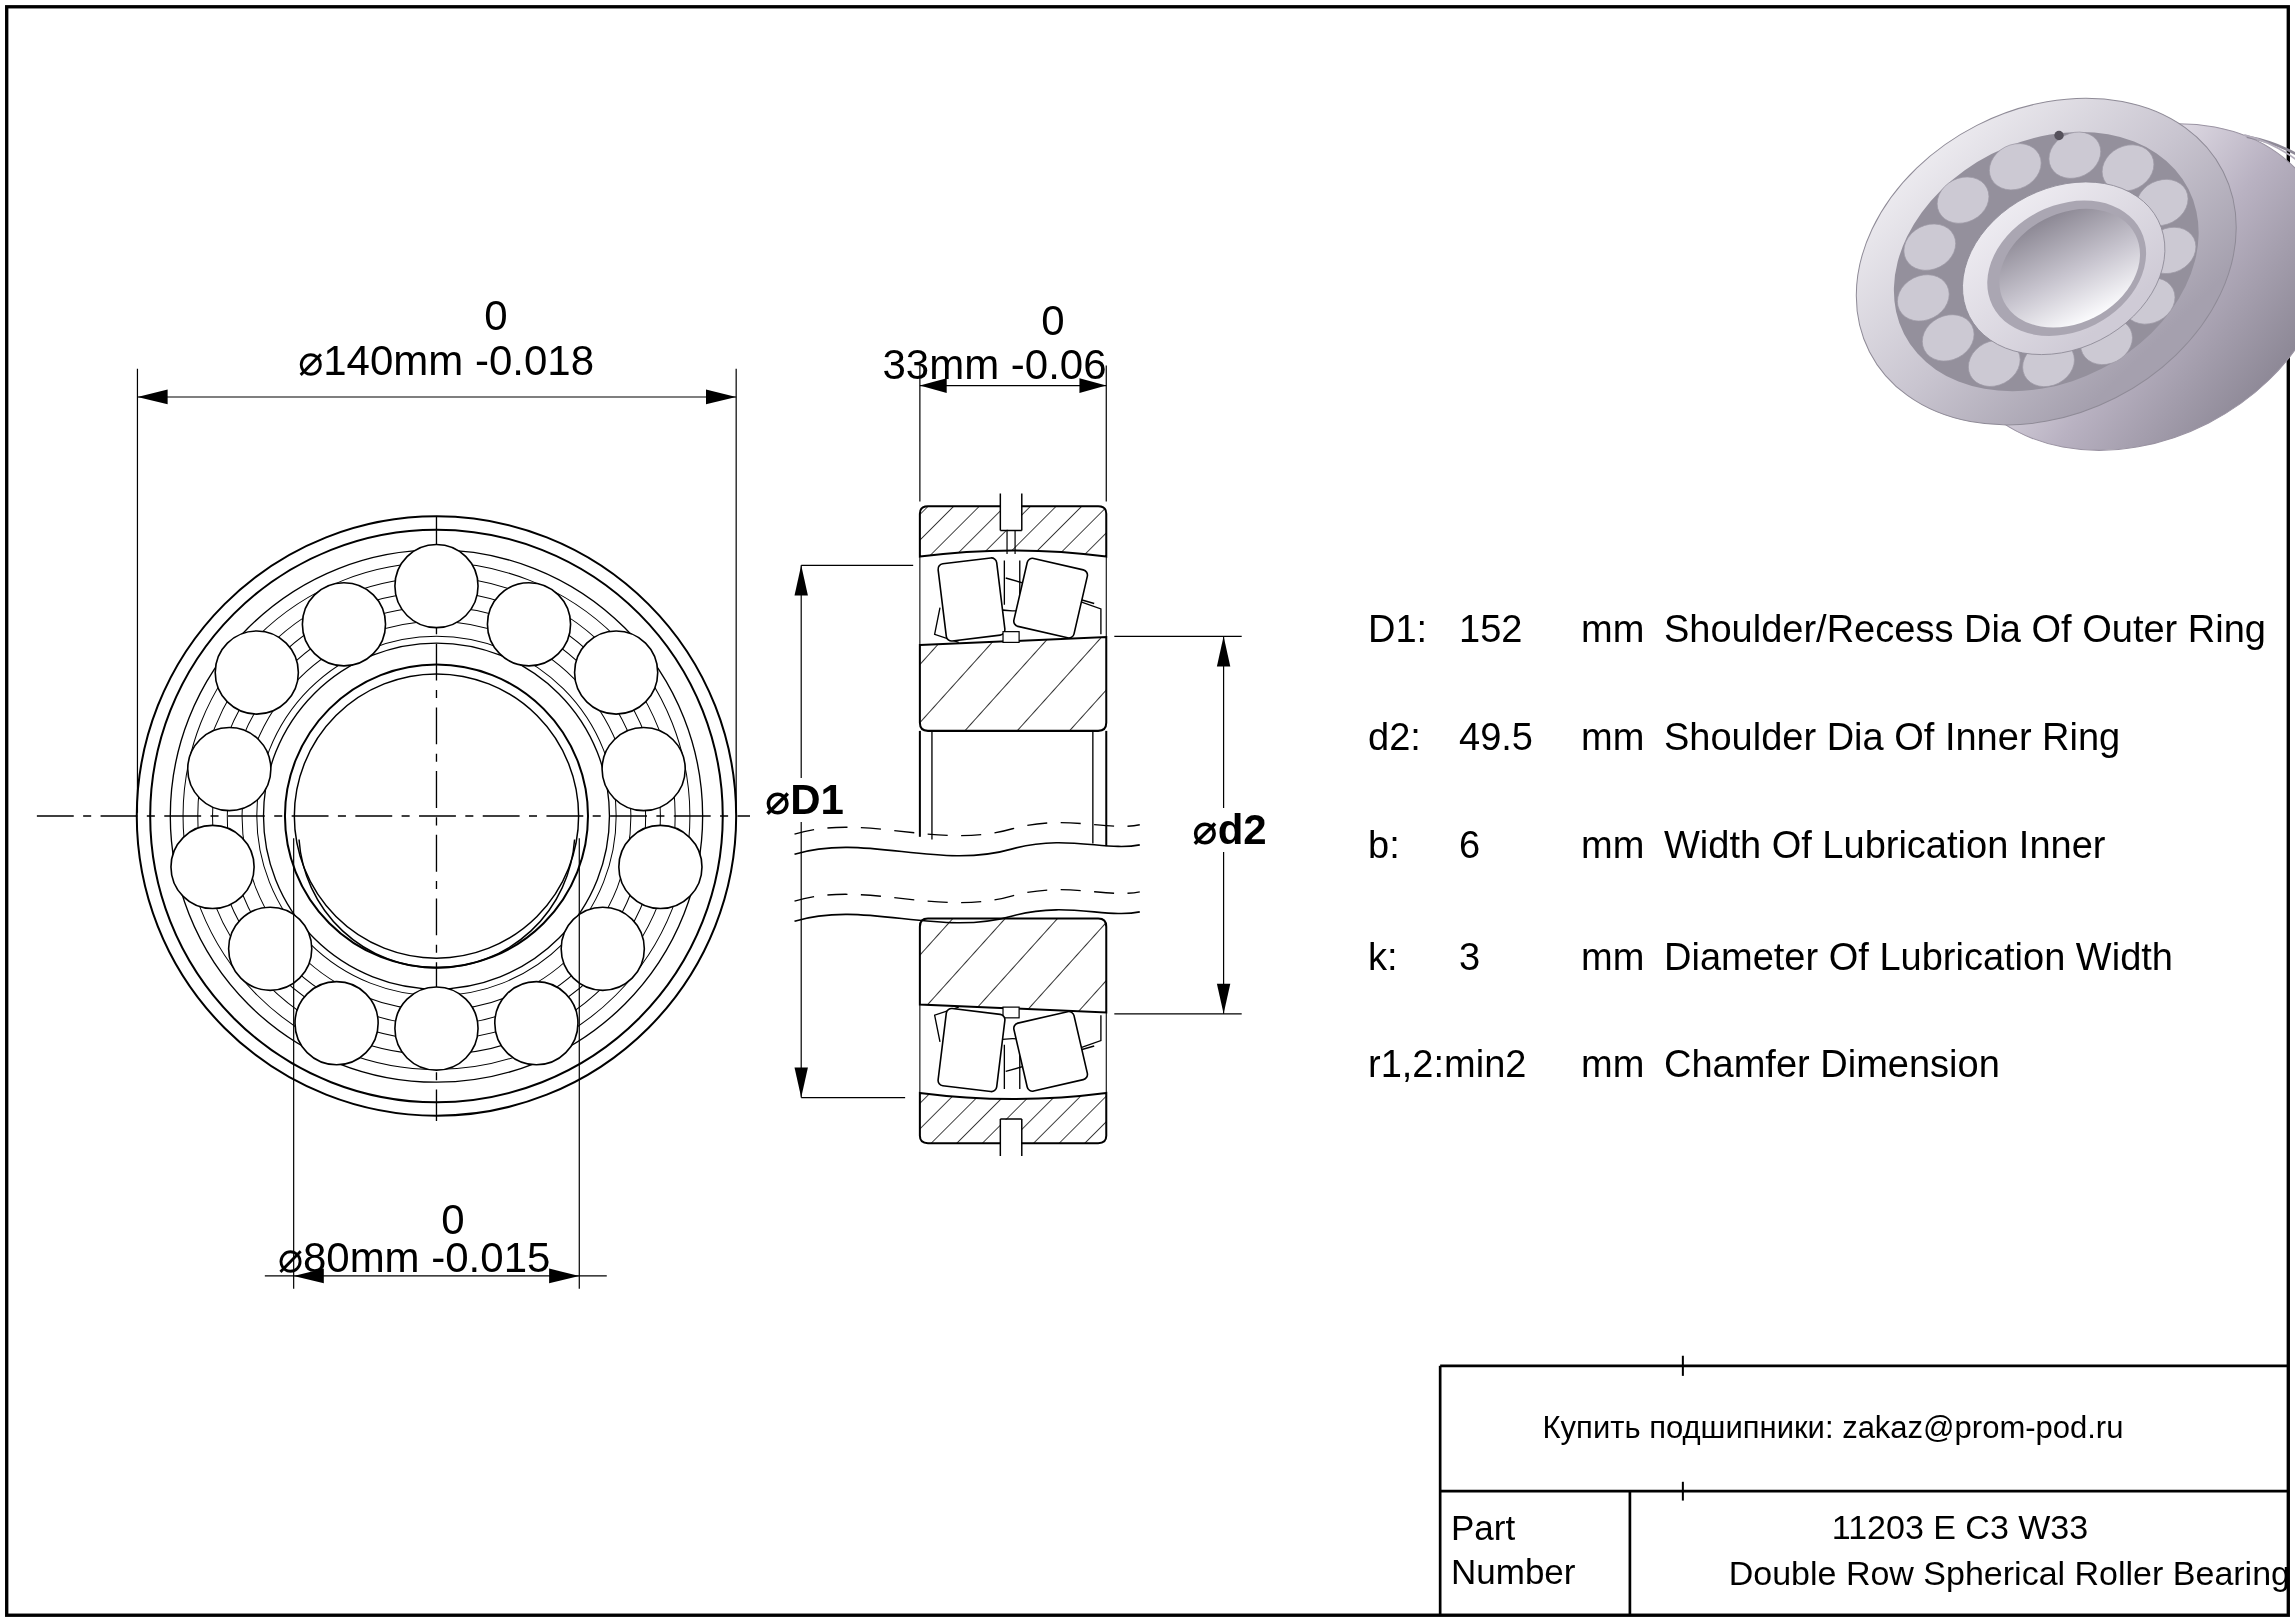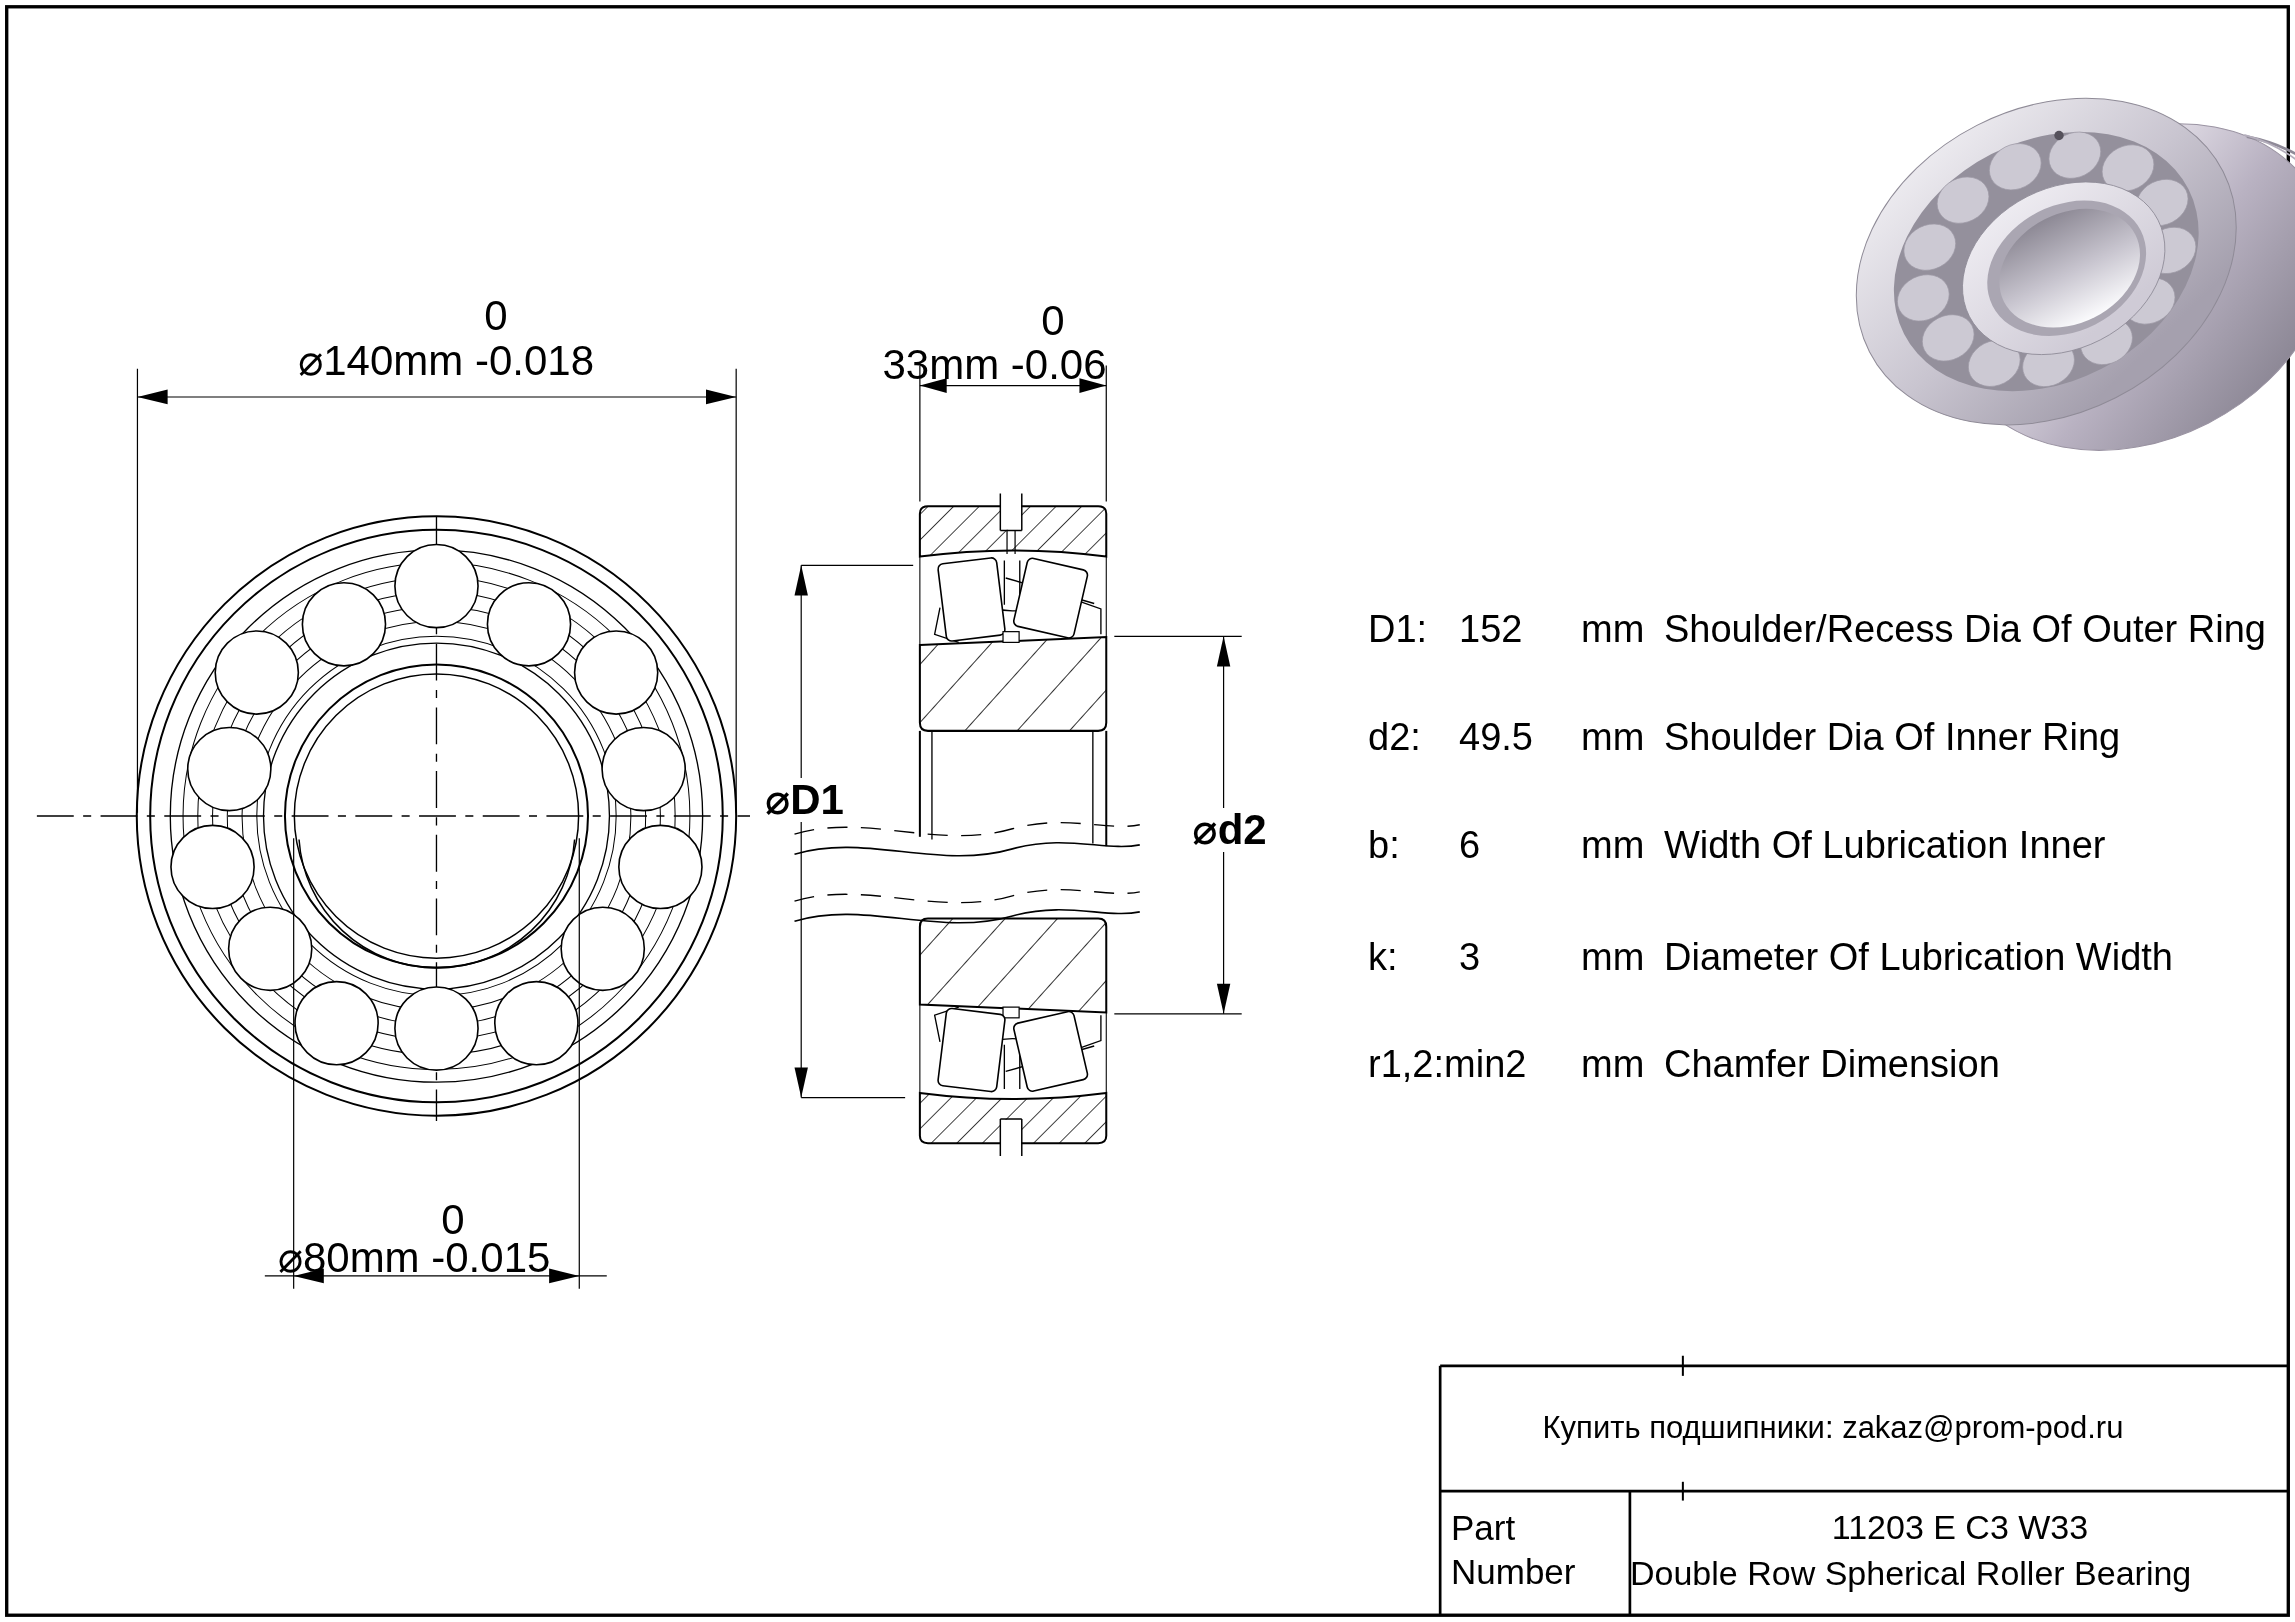--- a/index.html
+++ b/index.html
@@ -11,21 +11,21 @@
   .dimlabel{font-size:42px;font-weight:bold;text-align:center;background:#fff;padding:0 4px;}
   .specrow{position:absolute;left:1368px;height:54px;font-size:38px;}
   .specrow span{position:absolute;top:0;white-space:nowrap;}
   .sp-label{left:0;}
   .sp-value{left:91px;}
   .sp-unit{left:213px;}
   .sp-desc{left:296px;}
   .tb-contact{left:1440px;width:786px;top:1412px;font-size:31px;text-align:center;}
   .tb-partlabel{left:1451px;width:158px;top:1506px;font-size:35px;line-height:44px;white-space:normal;}
   .tb-partnum{left:1630px;width:660px;top:1510px;font-size:34px;text-align:center;}
-  .tb-desc{left:1630px;width:660px;top:1556px;font-size:34px;text-align:left;}
+  .tb-desc{left:1630px;width:660px;top:1556px;font-size:34px;text-align:right;}
 </style>
 </head>
 <body>
 
 <svg id="art" width="2295" height="1622" viewBox="0 0 3423 2419">
   <defs>
     <pattern id="hatchOuter" patternUnits="userSpaceOnUse" width="27" height="27" patternTransform="rotate(45)">
       <line x1="0" y1="0" x2="0" y2="27" stroke="#000" stroke-width="2.2"></line>
     </pattern>
     <pattern id="hatchInner" patternUnits="userSpaceOnUse" width="58" height="58" patternTransform="rotate(42)">

